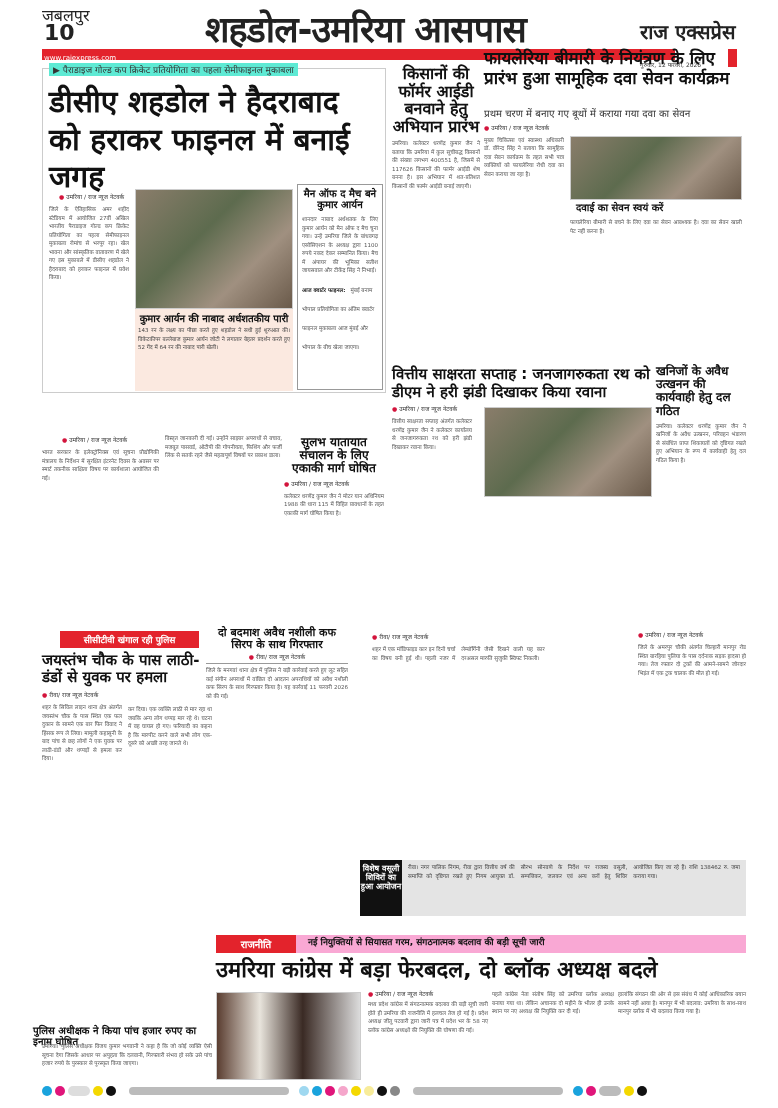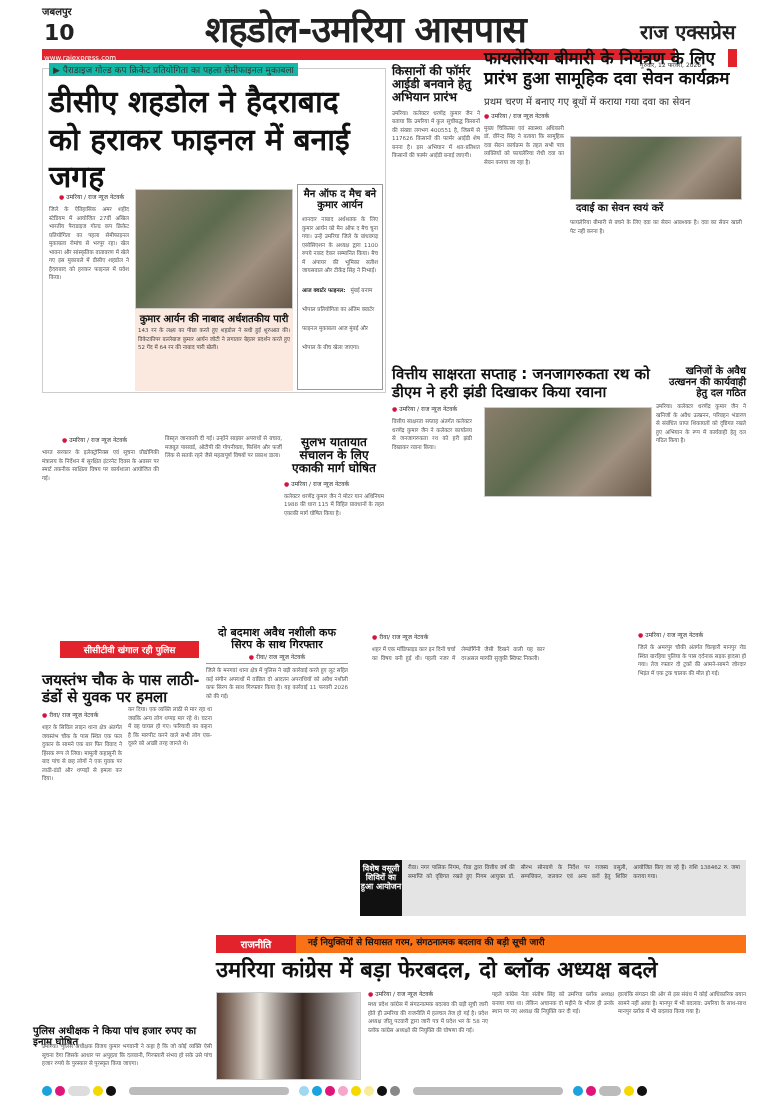--- a/index.html
+++ b/index.html
@@ -1,110 +1,110 @@
 <!DOCTYPE html>
 <html><head>
 <meta charset="utf-8">
 <style>
 *{box-sizing:border-box;margin:0;padding:0}
 body{width:778px;height:1108px;background:#fff;font-family:"DejaVu Sans",sans-serif;color:#222;position:relative;overflow:hidden}
 .abs{position:absolute}
-.masthead-city{left:42px;top:4px;font-size:10px;font-weight:bold}
+.masthead-city{left:42px;top:4px;font-size:16px;font-weight:normal}
 .masthead-page{left:44px;top:20px;font-size:22px;font-weight:bold}
 .masthead-title{left:205px;top:4px;font-size:36px;font-weight:bold;letter-spacing:-1px;font-family:"DejaVu Sans",sans-serif}
 .masthead-brand{left:640px;top:18px;font-size:20px;font-weight:bold}
 .redbar{left:42px;top:49px;width:633px;height:11px;background:#e3232c}
 .redbar2{left:728px;top:49px;width:9px;height:18px;background:#e3232c}
 .url{left:44px;top:54px;font-size:7px;color:#fff}
 .date{left:640px;top:61px;font-size:6px;color:#333}
 .kicker{font-size:11px;color:#333}
 .hl{font-weight:bold;color:#111;line-height:1.1}
 .byline{font-size:6px;color:#333}
 .byline::before{content:"● ";color:#d3143c}
 .body{font-size:5.5px;line-height:1.55;color:#555;text-align:justify}
 .photo{background:linear-gradient(135deg,#8a7d6b,#5d6b4e 40%,#a09080 70%,#6a5a4a);border:1px solid #ccc}
 .box{border:1px solid #bbb}
 .red-tag{background:#e3232c;color:#fff;font-weight:bold;text-align:center}
 .black-tag{background:#111;color:#fff;font-weight:bold;text-align:center;line-height:1.15}
-.grey-band{background:#f97316}
+.grey-band{background:#f9a8d4}
 .cmyk{display:inline-block;width:10px;height:10px;border-radius:50%;margin-right:3px}
 .colrule{border-top:1px solid #999}
 </style>
 </head>
 <body>
 
 <div class="abs masthead-city">जबलपुर</div>
 <div class="abs masthead-page">10</div>
 <div class="abs masthead-title">शहडोल-उमरिया आसपास</div>
 <div class="abs masthead-brand">राज एक्सप्रेस</div>
 <div class="abs redbar"></div>
 <div class="abs redbar2"></div>
 <div class="abs url">www.rajexpress.com</div>
 <div class="abs date">गुरुवार, 12 फरवरी, 2026</div>
 
 <div class="abs box" style="left:42px;top:68px;width:344px;height:325px;border-color:#ccc">
-  <div class="abs kicker" style="left:6px;top:-6px;background:#14b8a6;padding:0 4px;font-size:9px;white-space:nowrap"><span>▶ </span><span>पैराडाइज गोल्ड कप क्रिकेट प्रतियोगिता का पहला सेमीफाइनल मुकाबला</span></div>
+  <div class="abs kicker" style="left:6px;top:-6px;background:#5eead4;padding:0 4px;font-size:9px;white-space:nowrap"><span>▶ </span><span>पैराडाइज गोल्ड कप क्रिकेट प्रतियोगिता का पहला सेमीफाइनल मुकाबला</span></div>
   <div class="abs hl" style="left:6px;top:14px;width:330px;font-size:30px;line-height:1.25">डीसीए शहडोल ने हैदराबाद को हराकर फाइनल में बनाई जगह</div>
   <div class="abs byline" style="left:16px;top:124px;width:100px">उमरिया / राज न्यूज नेटवर्क</div>
   <div class="abs body" style="left:6px;top:136px;width:80px;height:185px;overflow:hidden">जिले के ऐतिहासिक अमर शहीद स्टेडियम में आयोजित 27वीं अखिल भारतीय पैराडाइज गोल्ड कप क्रिकेट प्रतियोगिता का पहला सेमीफाइनल मुकाबला रोमांच से भरपूर रहा। खेल भावना और सांस्कृतिक वातावरण में खेले गए इस मुकाबले में डीसीए शहडोल ने हैदराबाद को हराकर फाइनल में प्रवेश किया।</div>
   <div class="abs photo" style="left:92px;top:120px;width:158px;height:120px"></div>
   <div class="abs" style="left:254px;top:115px;width:86px;height:206px;border:1px solid #999">
     <div class="hl" style="font-size:10px;text-align:center;padding:3px">मैन ऑफ द मैच बने कुमार आर्यन</div>
     <div class="body" style="padding:2px 4px">शानदार नाबाद अर्धशतक के लिए कुमार आर्यन को मैन ऑफ द मैच चुना गया। उन्हें उमरिया जिले के बांधवगढ़ एसोसिएशन के अध्यक्ष द्वारा 1100 रुपये नकद देकर सम्मानित किया। मैच में अंपायर की भूमिका सतीश जायसवाल और टीकेंद्र सिंह ने निभाई।</div>
     <div style="padding:0 4px"><span class="body" style="font-weight:bold;color:#222">आज क्वार्टर फाइनल:</span> <span class="body">मुंबई बनाम भोपाल प्रतियोगिता का अंतिम क्वार्टर फाइनल मुकाबला आज मुंबई और भोपाल के बीच खेला जाएगा।</span></div>
   </div>
   <div class="abs" style="left:92px;top:240px;width:158px;height:82px;background:#fbe9e0">
     <div class="hl" style="font-size:10px;text-align:center;padding:4px 2px 2px">कुमार आर्यन की नाबाद अर्धशतकीय पारी</div>
     <div class="body" style="padding:0 3px;color:#444">143 रन के लक्ष्य का पीछा करते हुए शहडोल ने सधी हुई शुरुआत की। विकेटकीपर बल्लेबाज कुमार आर्यन जोटी ने लगातार बेहतर प्रदर्शन करते हुए 52 गेंद में 64 रन की नाबाद पारी खेली।</div>
   </div>
 </div>
 
 <div class="abs" style="left:392px;top:65px;width:88px;height:255px">
-  <div class="hl" style="font-size:12px;">किसानों की फॉर्मर आईडी बनवाने हेतु अभियान प्रारंभ</div>
+  <div class="hl" style="font-size:16px;text-align:center">किसानों की फॉर्मर आईडी बनवाने हेतु अभियान प्रारंभ</div>
   <div class="body" style="margin-top:4px">उमरिया। कलेक्टर धरणेंद्र कुमार जैन ने बताया कि उमरिया में कुल सूचीबद्ध किसानों की संख्या लगभग 400551 है, जिसमें से 117626 किसानों की फार्मर आईडी शेष बनना है। इस अभियान में शत-प्रतिशत किसानों की फार्मर आईडी बनाई जाएगी।</div>
 </div>
 
 <div class="abs" style="left:484px;top:48px;width:260px;height:290px">
   <div class="hl" style="font-size:17px;line-height:1.2">फायलेरिया बीमारी के नियंत्रण के लिए प्रारंभ हुआ सामूहिक दवा सेवन कार्यक्रम</div>
-  <div style="font-size:10px;color:#333;margin-top:5px">प्रथम चरण में बनाए गए बूथों में कराया गया दवा का सेवन</div>
+  <div style="font-size:10px;color:#333;margin-top:17px">प्रथम चरण में बनाए गए बूथों में कराया गया दवा का सेवन</div>
   <div class="byline" style="margin-top:4px">उमरिया / राज न्यूज नेटवर्क</div>
   <div class="body" style="width:80px;margin-top:4px">मुख्य चिकित्सा एवं स्वास्थ्य अधिकारी डॉ. वीरेन्द्र सिंह ने बताया कि सामूहिक दवा सेवन कार्यक्रम के तहत सभी पात्र व्यक्तियों को फायलेरिया रोधी दवा का सेवन कराया जा रहा है।</div>
   <div class="abs photo" style="left:86px;top:88px;width:172px;height:64px"></div>
   <div class="abs hl" style="left:92px;top:154px;font-size:10px">दवाई का सेवन स्वयं करें</div>
   <div class="abs body" style="left:86px;top:170px;width:172px">फायलेरिया बीमारी से बचने के लिए दवा का सेवन आवश्यक है। दवा का सेवन खाली पेट नहीं करना है।</div>
 </div>
 
 <div class="abs" style="left:392px;top:365px;width:262px;height:235px">
   <div class="hl" style="font-size:15px;line-height:1.2">वित्तीय साक्षरता सप्ताह : जनजागरुकता रथ को डीएम ने हरी झंडी दिखाकर किया रवाना</div>
   <div class="byline" style="margin-top:4px">उमरिया / राज न्यूज नेटवर्क</div>
   <div class="body" style="width:80px;margin-top:4px">वित्तीय साक्षरता सप्ताह अंतर्गत कलेक्टर धरणेंद्र कुमार जैन ने कलेक्टर कार्यालय से जनजागरुकता रथ को हरी झंडी दिखाकर रवाना किया।</div>
   <div class="abs photo" style="left:92px;top:42px;width:168px;height:90px"></div>
 </div>
 
 <div class="abs" style="left:656px;top:365px;width:90px;height:235px">
-  <div class="hl" style="font-size:10px;text-align:right">खनिजों के अवैध उत्खनन की कार्यवाही हेतु दल गठित</div>
+  <div class="hl" style="font-size:12px;text-align:left">खनिजों के अवैध उत्खनन की कार्यवाही हेतु दल गठित</div>
   <div class="body" style="margin-top:4px">उमरिया। कलेक्टर धरणेंद्र कुमार जैन ने खनिजों के अवैध उत्खनन, परिवहन भंडारण से संबंधित प्राप्त शिकायतों को दृष्टिगत रखते हुए अभियान के रूप में कार्यवाही हेतु दल गठित किया है।</div>
 </div>
 
 <div class="abs" style="left:42px;top:430px;width:240px;height:180px">
   <div class="byline" style="margin-top:6px;padding-left:20px">उमरिया / राज न्यूज नेटवर्क</div>
   <div style="display:flex;gap:6px;margin-top:4px">
     <div class="body" style="flex:1">भारत सरकार के इलेक्ट्रॉनिक्स एवं सूचना प्रौद्योगिकी मंत्रालय के निर्देशन में सुरक्षित इंटरनेट दिवस के अवसर पर स्मार्ट तकनीक साक्षिता विषय पर कार्यशाला आयोजित की गई।</div>
     <div class="body" style="flex:1;margin-top:-14px">विस्तृत जानकारी दी गई। उन्होंने साइबर अपराधों से बचाव, मजबूत पासवर्ड, ओटीपी की गोपनीयता, फिशिंग और फर्जी लिंक से सतर्क रहने जैसे महत्वपूर्ण विषयों पर प्रकाश डाला।</div>
   </div>
 </div>
 
 <div class="abs" style="left:284px;top:436px;width:100px;height:175px">
   <div class="hl" style="font-size:12px;text-align:center">सुलभ यातायात संचालन के लिए एकाकी मार्ग घोषित</div>
   <div class="byline" style="margin-top:4px">उमरिया / राज न्यूज नेटवर्क</div>
   <div class="body" style="margin-top:4px">कलेक्टर धरणेंद्र कुमार जैन ने मोटर यान अधिनियम 1988 की धारा 115 में विहित प्रावधानों के तहत एकाकी मार्ग घोषित किया है।</div>
 </div>
 
 <div class="abs" style="left:42px;top:627px;width:175px;height:300px">
-  <div class="red-tag" style="font-size:9px;padding:2px 4px;margin:14px 18px">सीसीटीवी खंगाल रही पुलिस</div>
+  <div class="red-tag" style="font-size:9px;padding:2px 4px;margin:4px 18px">सीसीटीवी खंगाल रही पुलिस</div>
   <div class="hl" style="font-size:15px;text-align:left;margin-top:4px">जयस्तंभ चौक के पास लाठी-डंडों से युवक पर हमला</div>
   <div class="byline" style="margin-top:6px">रीवा/ राज न्यूज नेटवर्क</div>
   <div class="body" style="width:80px;margin-top:4px">शहर के सिविल लाइन थाना क्षेत्र अंतर्गत जयस्तंभ चौक के पास स्थित एक फल दुकान के सामने एक बार फिर विवाद ने हिंसक रूप ले लिया। मामूली कहासुनी के बाद पांच से छह लोगों ने एक युवक पर लाठी-डंडों और थप्पड़ों से हमला कर दिया।</div>
   <div class="abs body" style="left:86px;top:78px;width:84px">कर दिया। एक व्यक्ति लाठी से मार रहा था जबकि अन्य लोग थप्पड़ मार रहे थे। घटना में वह घायल हो गए। फरियादी का कहना है कि मारपीट करने वाले सभी लोग एक-दूसरे को अच्छी तरह जानते थे।</div>
 </div>
 <div class="abs hl" style="left:33px;top:1025px;width:170px;font-size:10px">पुलिस अधीक्षक ने किया पांच हजार रुपए का इनाम घोषित</div>
 <div class="abs body" style="left:42px;top:1042px;width:170px">उमरिया। पुलिस अधीक्षक विजय कुमार भगवानी ने कहा है कि जो कोई व्यक्ति ऐसी सूचना देगा जिसके आधार पर अपुहता कि दलवानी, गिरफ्तारी संभव हो सके उसे पांच हजार रुपये के पुरस्कार से पुरस्कृत किया जाएगा।</div>
 
 <div class="abs" style="left:206px;top:627px;width:142px;height:90px">
   <div class="hl" style="font-size:11px;text-align:center">दो बदमाश अवैध नशीली कफ सिरप के साथ गिरफ्तार</div>

